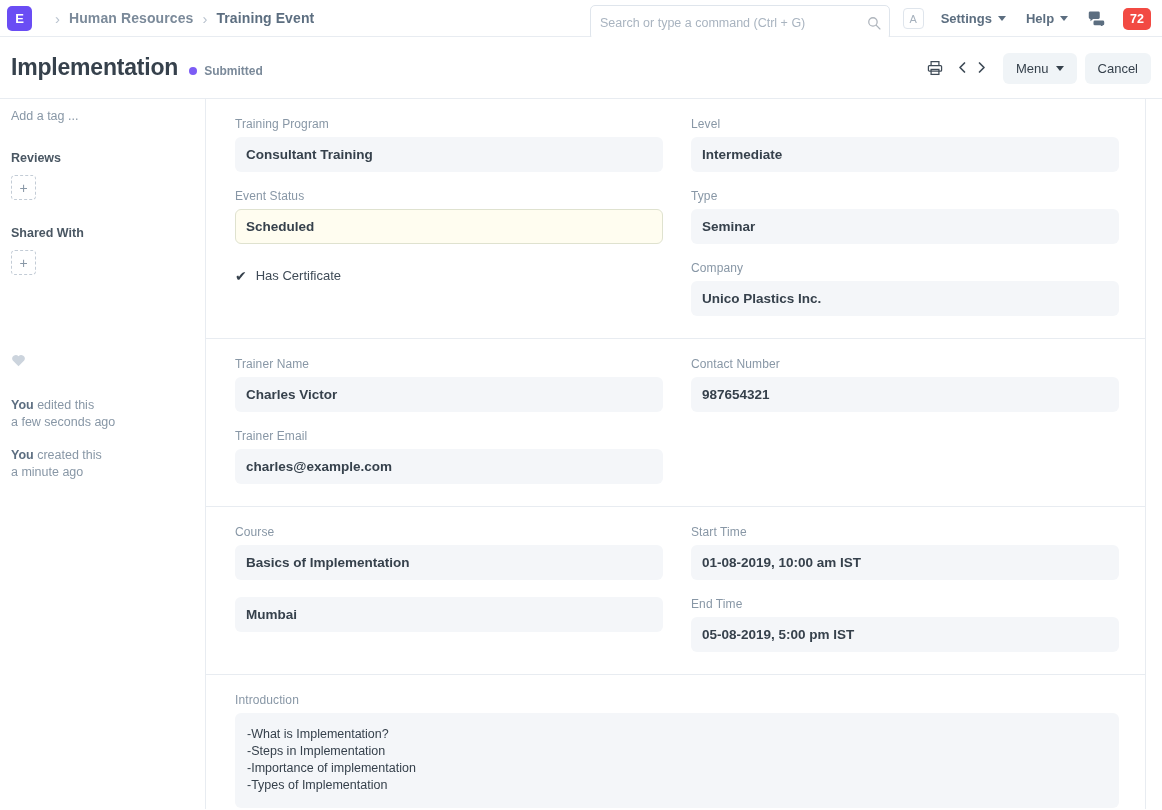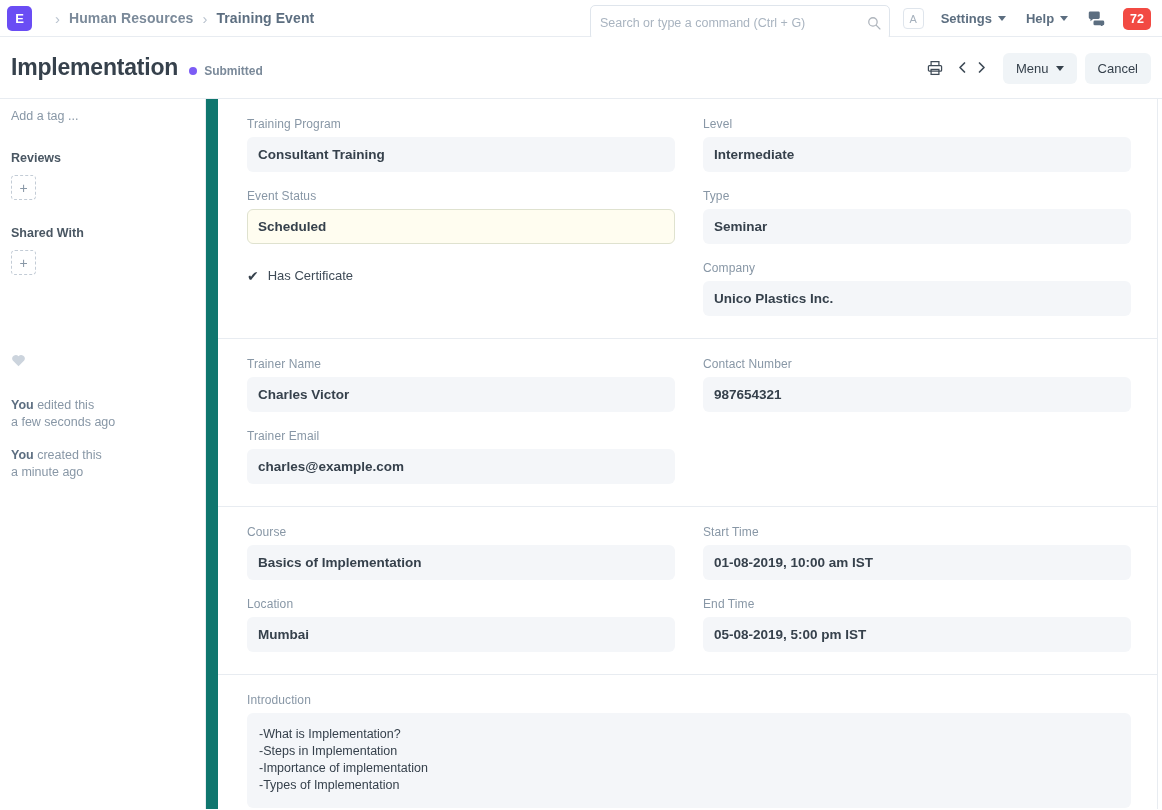--- a/index.html
+++ b/index.html
@@ -192,22 +192,21 @@
     white-space: nowrap;
   }
   .btn-menu { margin-left: 12px; justify-content: flex-end; }
   .btn-cancel { margin-left: 8px; }
   .btn .caret { border-top-color: #36414c; margin-left: 7px; }
 
   
   .body-wrap {
     display: flex;
     height: calc(810px - 37px - 63px);
-    background: #0f766e;
-    gap: 12px;
+    background: #bef264;
   }
 
   
   .sidebar {
     width: 206px;
     flex: 0 0 206px;
     border-right: 1px solid #e8ecf1;
     padding: 10px 11px 0 11px;
     background: #ffffff;
     position: relative;
@@ -497,21 +496,20 @@
       </div>
 
       <div class="section">
         <div class="row">
           <div class="col">
             <div class="field">
               <div class="field-label">Course</div>
               <div class="field-value">Basics of Implementation</div>
             </div>
             <div class="field">
-              <div class="field-label">Location</div>
               <div class="field-value">Mumbai</div>
             </div>
           </div>
           <div class="col">
             <div class="field">
               <div class="field-label">Start Time</div>
               <div class="field-value">01-08-2019, 10:00 am IST</div>
             </div>
             <div class="field">
               <div class="field-label">End Time</div>

